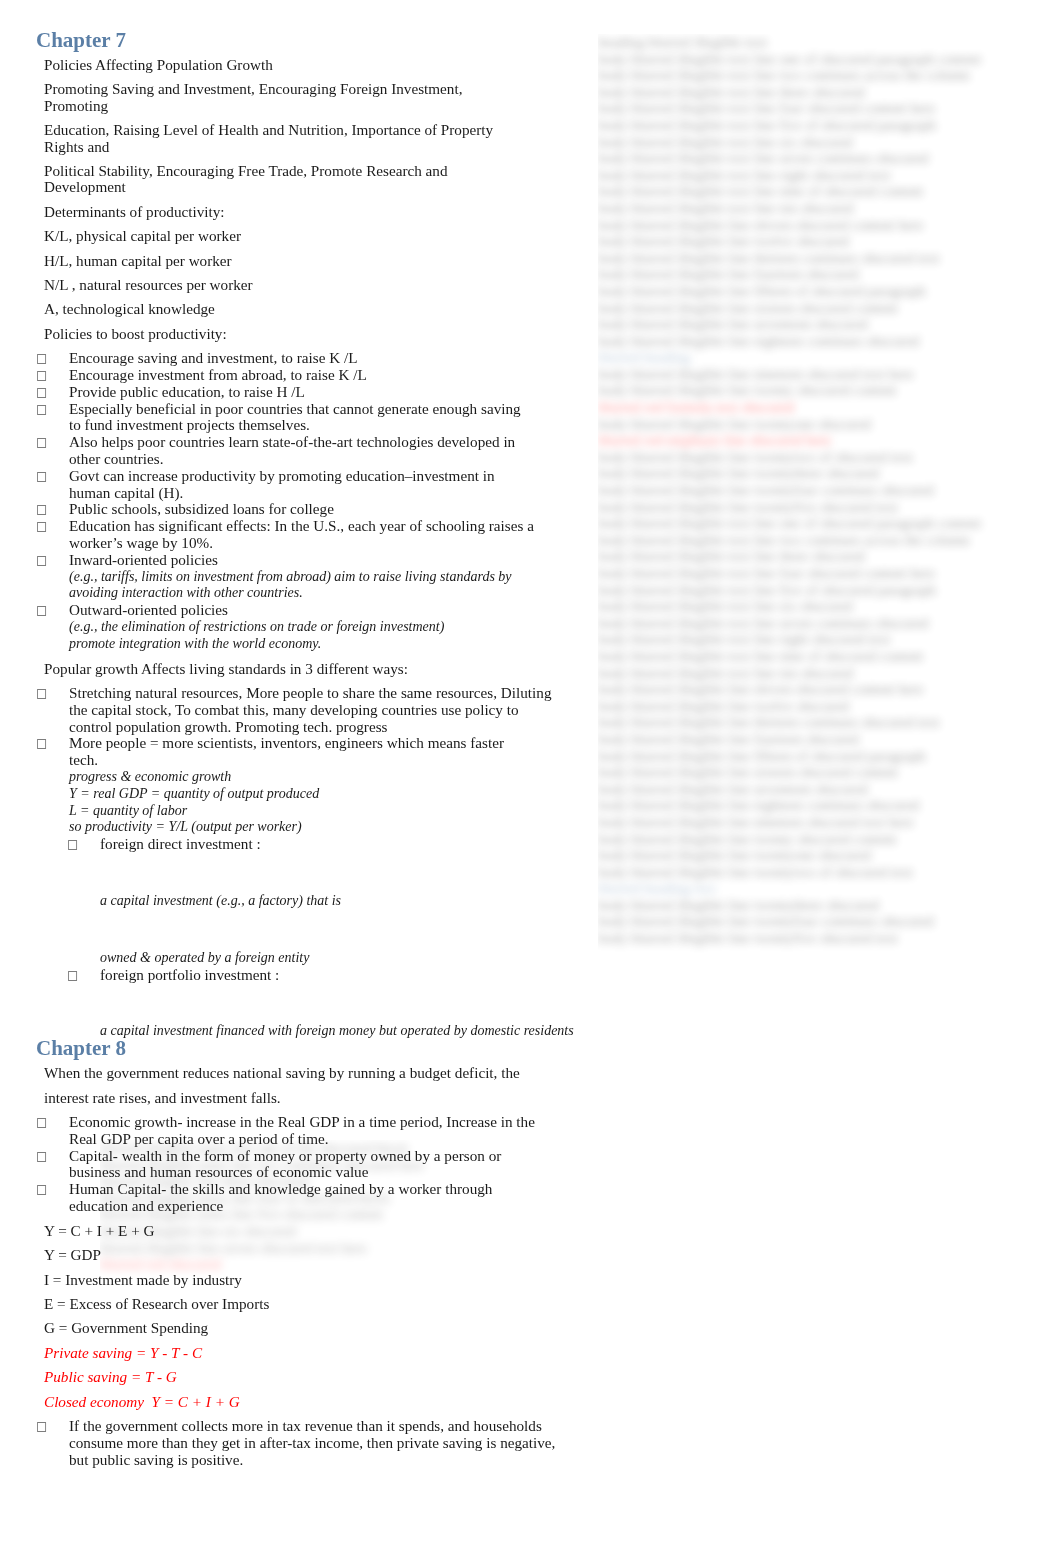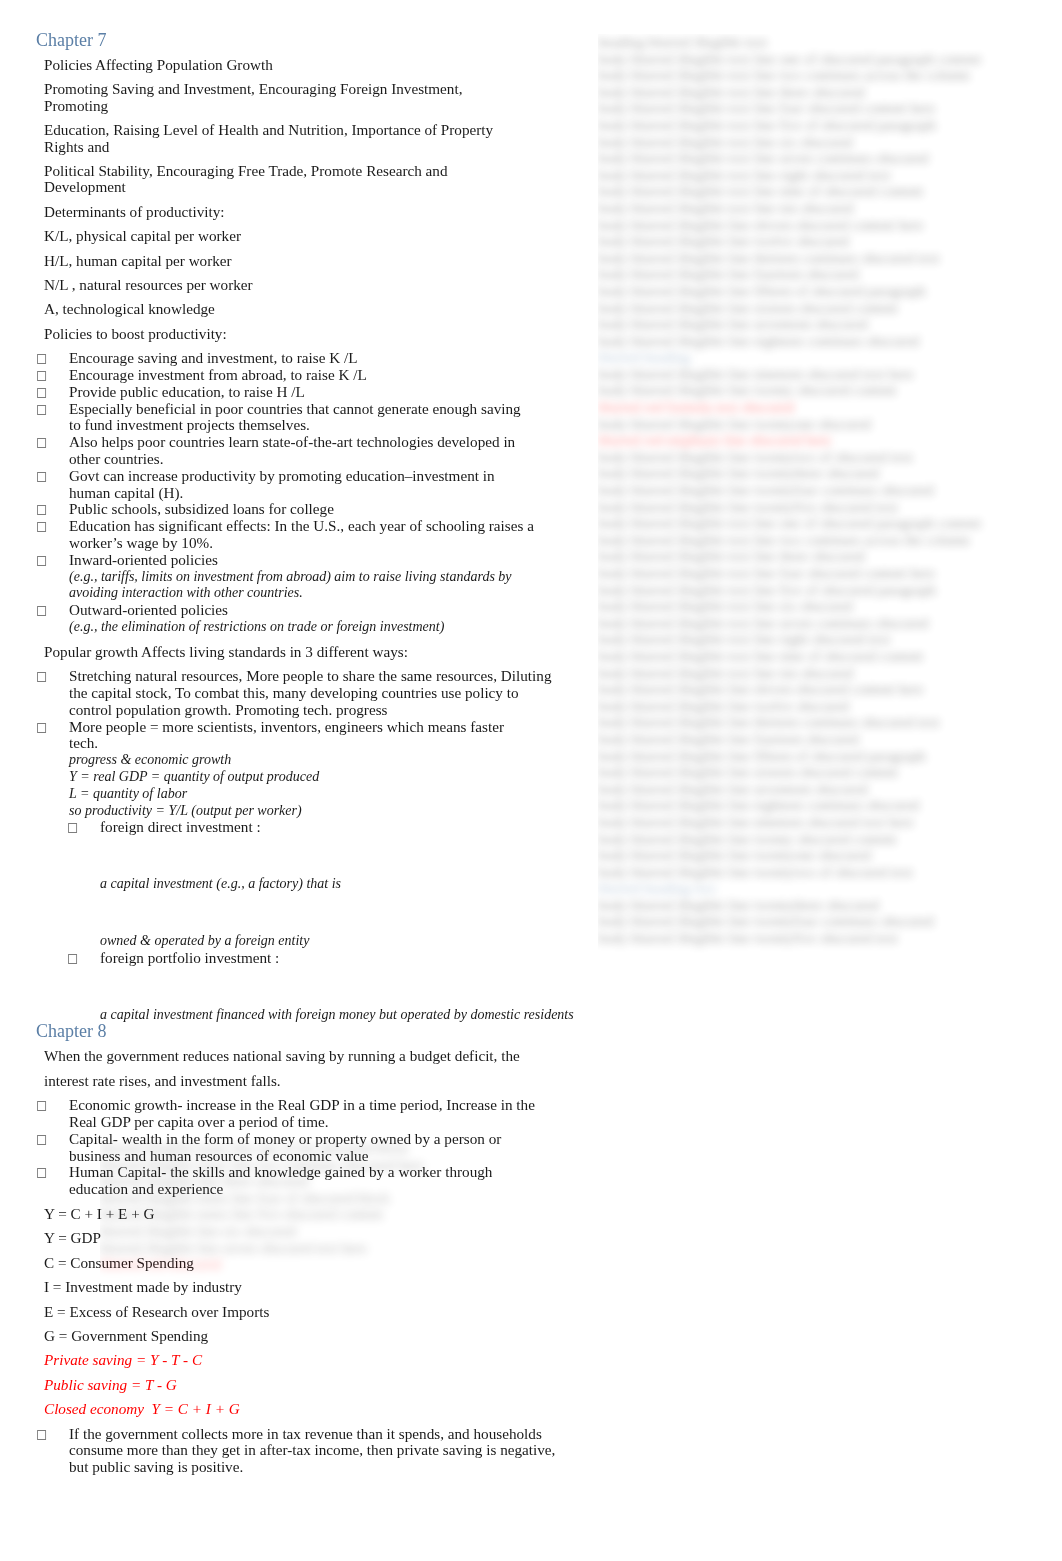--- a/index.html
+++ b/index.html
@@ -25,24 +25,24 @@
   
   .col-left {
     position: absolute;
     left: 36px;
     top: 32px;
     width: 500px;
   }
 
   .chapter-head {
     color: #5b7fa6;
-    font-size: 18px;
+    font-size: 21px;
     line-height: 17px;
     margin: 0 0 1px 0;
-    font-weight: normal;
+    font-weight: bold;
   }
 
   .para {
     font-size: 15.2px;
     line-height: 16.4px;
     margin: 8px;
     white-space: pre-wrap;
   }
 
   .para.red { color: #ff0000; font-style: italic; }
@@ -174,20 +174,21 @@
       <span class="glyph">□</span>
       <span class="btxt">Inward-oriented policies</span>
     </div>
     <p class="cont">(e.g., tariffs, limits on investment from abroad) aim to raise living standards by avoiding interaction with other countries.</p>
 
     <div class="bullet">
       <span class="glyph">□</span>
       <span class="btxt">Outward-oriented policies</span>
     </div>
     <p class="cont">(e.g., the elimination of restrictions on trade or foreign investment)</p>
+    <p class="cont">promote integration with the world economy.</p>
 
     <p class="para">Popular growth Affects living standards in 3 different ways:</p>
 
     <div class="bullet wide">
       <span class="glyph">□</span>
       <span class="btxt">Stretching natural resources, More people to share the same resources, Diluting the capital stock, To combat this, many developing countries use policy to control population growth. Promoting tech. progress</span>
     </div>
     <div class="bullet">
       <span class="glyph">□</span>
       <span class="btxt">More people =  more scientists, inventors, engineers which means faster tech.</span>
@@ -223,21 +224,20 @@
       <span class="glyph">□</span>
       <span class="btxt">Capital- wealth in the form of money or property owned by a person or business and human resources of economic value</span>
     </div>
     <div class="bullet">
       <span class="glyph">□</span>
       <span class="btxt">Human Capital- the skills and knowledge gained by a worker through education and experience</span>
     </div>
 
     <p class="para">Y = C + I + E + G</p>
     <p class="para">Y = GDP</p>
-    <p class="para">C = Consumer Spending</p>
     <p class="para">I = Investment made by industry</p>
     <p class="para">E = Excess of Research over Imports</p>
     <p class="para">G = Government Spending</p>
 
     <p class="para red">Private saving = Y - T - C</p>
     <p class="para red">Public saving = T - G</p>
     <p class="para red">Closed economy  Y = C + I + G</p>
 
     <div class="bullet wide">
       <span class="glyph">□</span>

